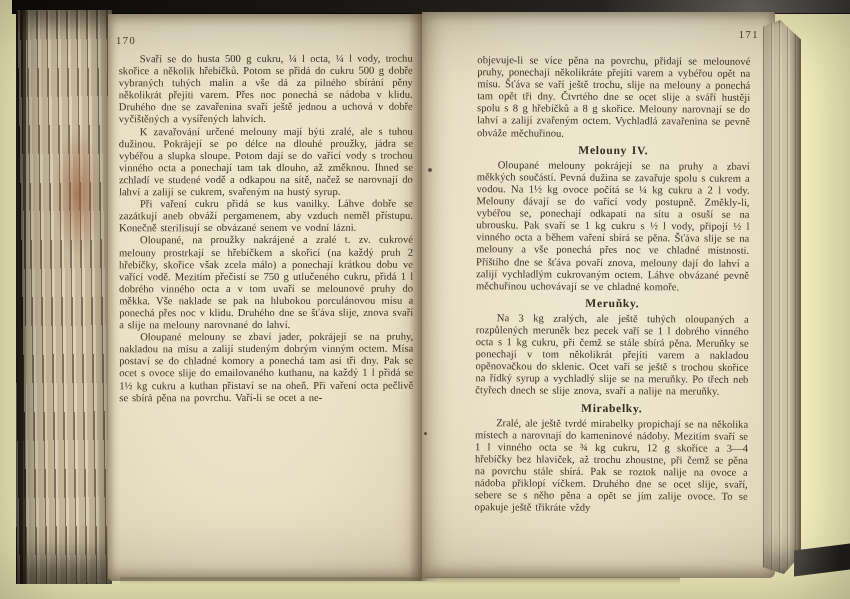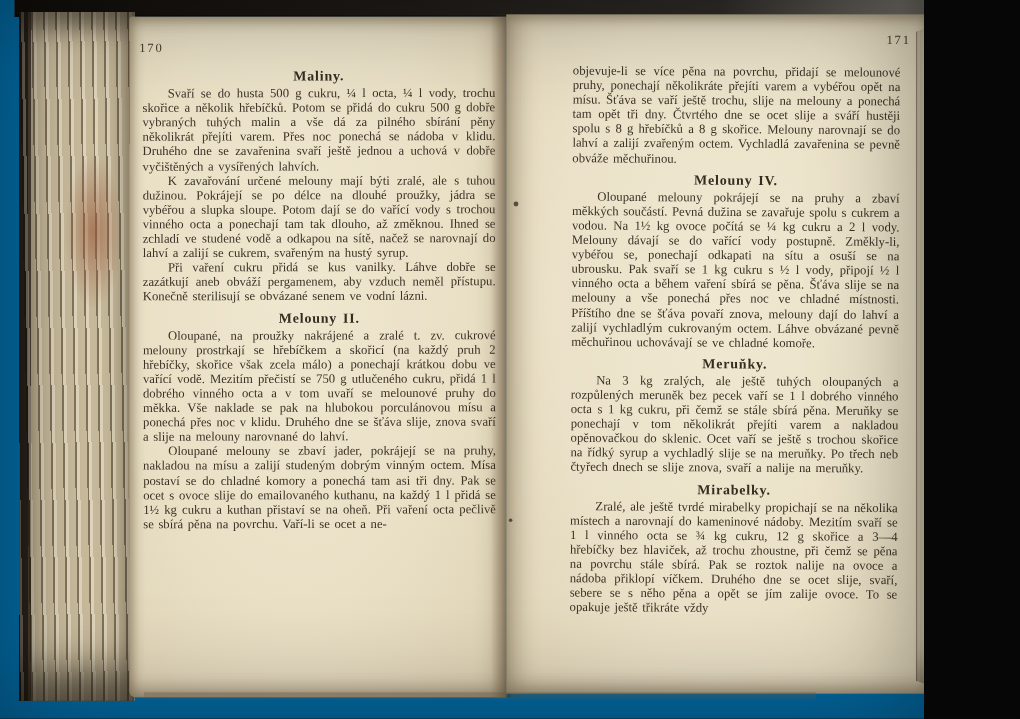--- a/index.html
+++ b/index.html
@@ -1,18 +1,18 @@
 <!DOCTYPE html>
 <html><head>
 <meta charset="utf-8">
 <style>
   html,body{margin:0;padding:0;background:#060606;}
   .scene{
-    position:relative;width:770px;height:599px;overflow:hidden;
-    background:#0369a1;
+    position:relative;width:850px;height:599px;overflow:hidden;
+    background:#fef9c3;
     font-family:"Liberation Serif","DejaVu Serif",serif;
   }
   
   .cover-top{
     position:absolute;left:12px;top:0;width:838px;height:13px;
     background:linear-gradient(90deg,#100d0a 0%,#201c18 40%,#2e2b27 70%,#6e6a64 88%,#403d39 100%);
     border-bottom:1px solid rgba(0,0,0,.65);
   }
   
   .edges-left{
@@ -113,25 +113,23 @@
 
   <div class="cover-top"></div>
 
   <div class="edges-left">
     <div class="stain"></div>
   </div>
 
   <div class="page page-left">
     <div class="pagenum pn-left">170</div>
     <div class="textcol textcol-left">
-      <h3 class="hd">Maliny.</h3>
       <p class="para">Svaří se do husta 500 g cukru, ¼ l octa, ¼ l vody, trochu skořice a několik hřebíčků. Potom se přidá do cukru 500 g dobře vybraných tuhých malin a vše dá za pilného sbírání pěny několikrát přejíti varem. Přes noc ponechá se nádoba v klidu. Druhého dne se zavařenina svaří ještě jednou a uchová v dobře vyčištěných a vysířených lahvích.</p>
       <p class="para">K zavařování určené melouny mají býti zralé, ale s tuhou dužinou. Pokrájejí se po délce na dlouhé proužky, jádra se vybéřou a slupka sloupe. Potom dají se do vařící vody s trochou vinného octa a ponechají tam tak dlouho, až změknou. Ihned se zchladí ve studené vodě a odkapou na sítě, načež se narovnají do lahví a zalijí se cukrem, svařeným na hustý syrup.</p>
       <p class="para">Při vaření cukru přidá se kus vanilky. Láhve dobře se zazátkují aneb obváží pergamenem, aby vzduch neměl přístupu. Konečně sterilisují se obvázané senem ve vodní lázni.</p>
-      <h3 class="hd">Melouny II.</h3>
       <p class="para">Oloupané, na proužky nakrájené a zralé t. zv. cukrové melouny prostrkají se hřebíčkem a skořicí (na každý pruh 2 hřebíčky, skořice však zcela málo) a ponechají krátkou dobu ve vařící vodě. Mezitím přečistí se 750 g utlučeného cukru, přidá 1 l dobrého vinného octa a v tom uvaří se melounové pruhy do měkka. Vše naklade se pak na hlubokou porculánovou mísu a ponechá přes noc v klidu. Druhého dne se šťáva slije, znova svaří a slije na melouny narovnané do lahví.</p>
       <p class="para">Oloupané melouny se zbaví jader, pokrájejí se na pruhy, nakladou na mísu a zalijí studeným dobrým vinným octem. Mísa postaví se do chladné komory a ponechá tam asi tři dny. Pak se ocet s ovoce slije do emailovaného kuthanu, na každý 1 l přidá se 1½ kg cukru a kuthan přistaví se na oheň. Při vaření octa pečlivě se sbírá pěna na povrchu. Vaří-li se ocet a ne-</p>
     </div>
   </div>
 
   <div class="gutter"></div>
 
   <div class="page page-right">
     <div class="pagenum pn-right">171</div>
     <div class="textcol textcol-right">

